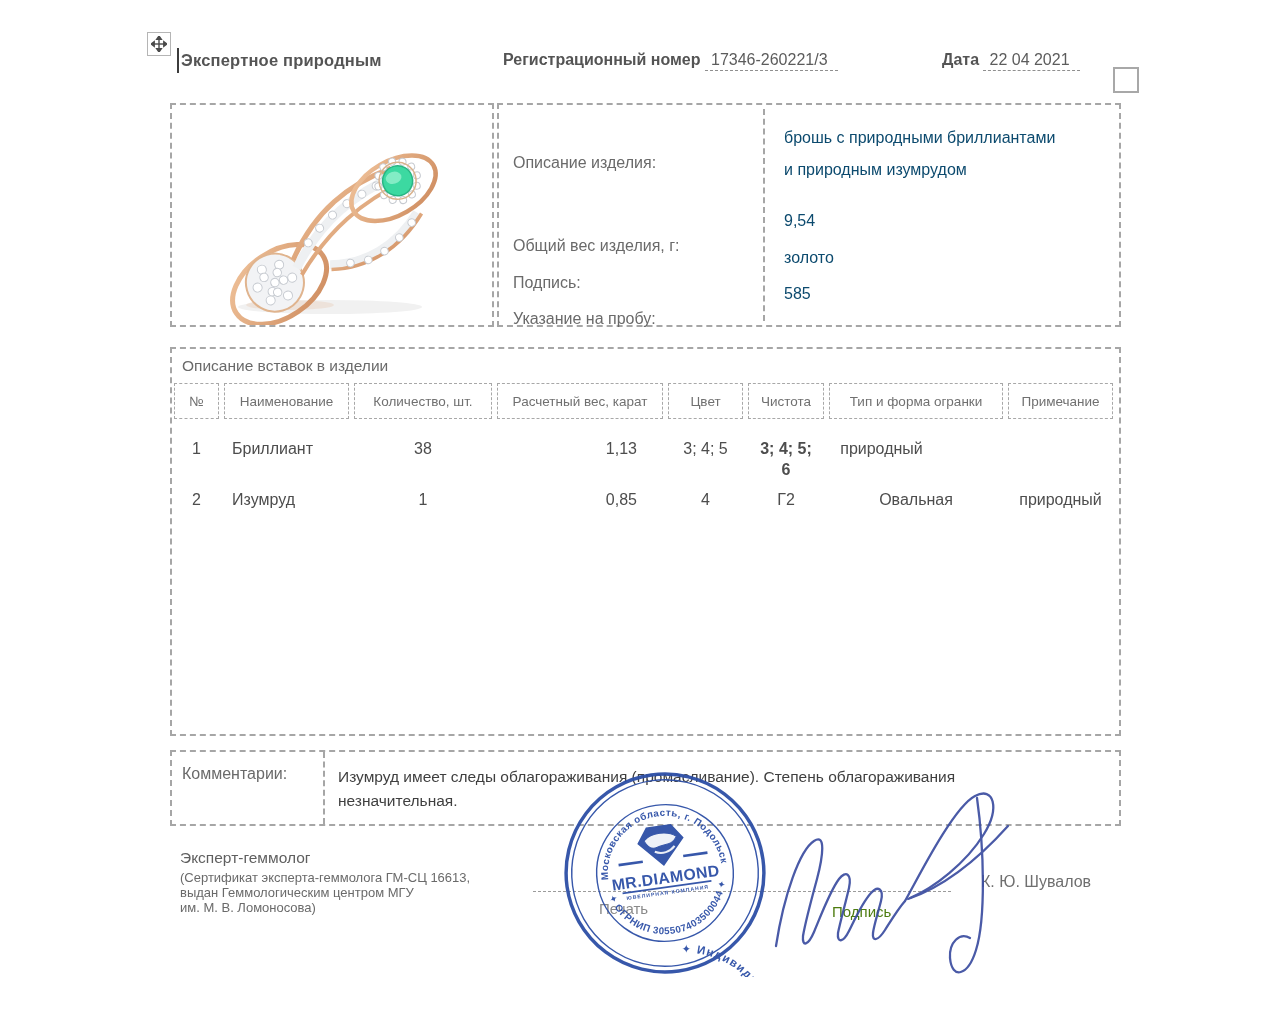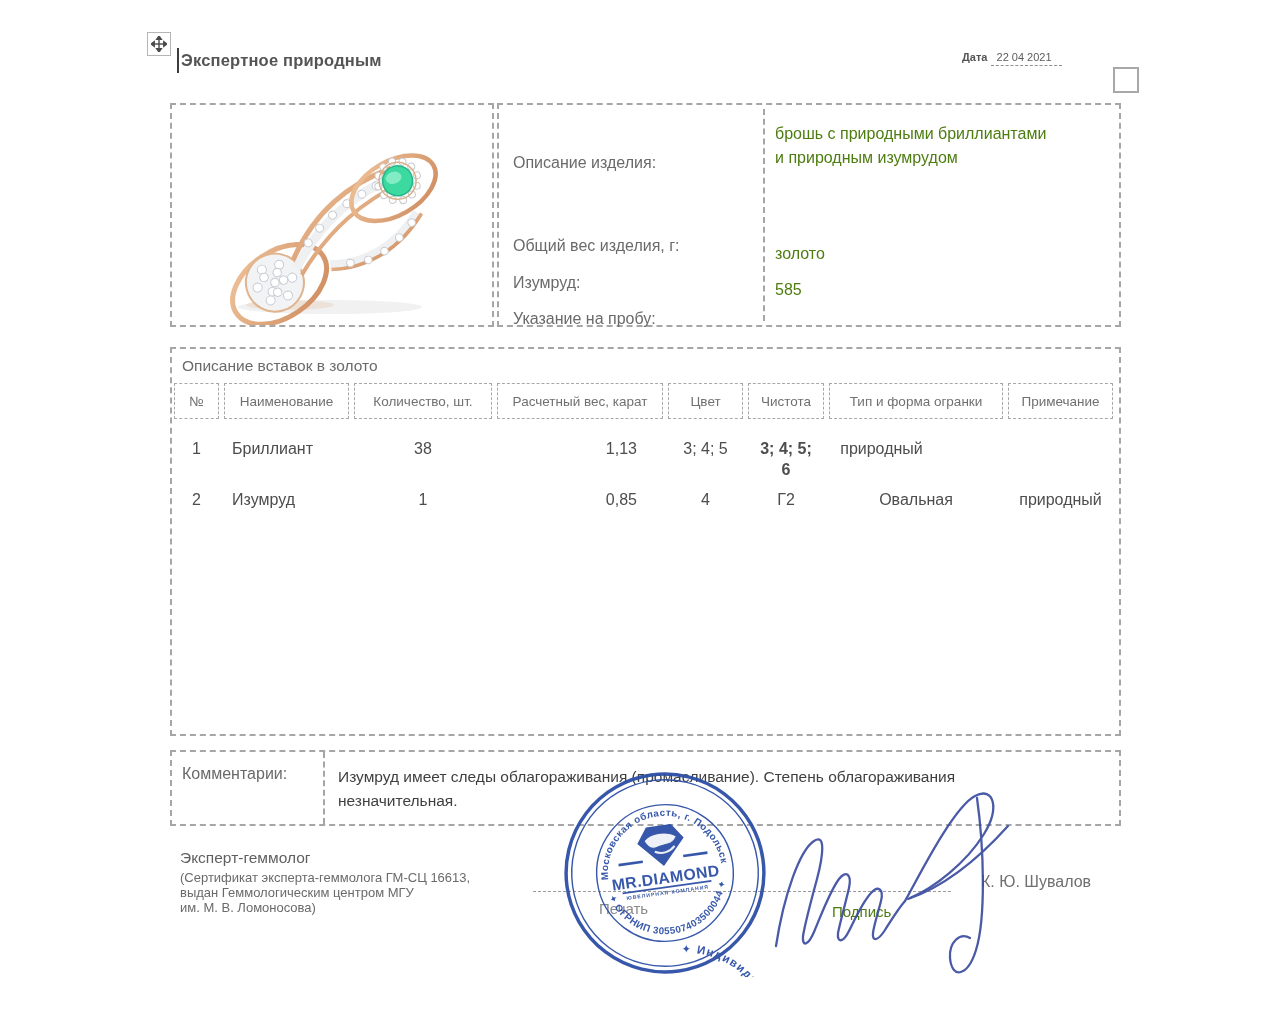--- a/index.html
+++ b/index.html
@@ -7,30 +7,30 @@
         font-family:"Liberation Sans","DejaVu Sans",sans-serif;color:#474747;}
   .abs{position:absolute;}
   .bold{font-weight:bold;}
   .dashedbox{border:2px dashed #a6a6a6;background:#fff;}
   
   .move-handle{left:147px;top:32px;width:22px;height:22px;border:1px solid #b5b5b5;
                display:flex;align-items:center;justify-content:center;}
   .caret{left:177px;top:48px;width:2px;height:25px;background:#3c3c3c;}
   .h-title{left:181px;top:51px;font-size:16.5px;font-weight:bold;color:#545454;letter-spacing:.2px;}
   .h-reg{left:503px;top:51px;font-size:16px;color:#545454;}
-  .h-date{left:962px;top:51px;font-size:11px;color:#545454;}
+  .h-date{left:942px;top:51px;font-size:16px;color:#545454;}
   .u-dash{font-weight:normal;color:#5c5c5c;border-bottom:1.5px dashed #8f8f8f;padding:0 10px 2px 6px;}
   .checkbox{left:1113px;top:67px;width:22px;height:22px;border:2px solid #a8a8a8;background:#fff;}
   
   .photo-box{left:170px;top:103px;width:320px;height:220px;}
   .desc-box{left:497px;top:103px;width:620px;height:220px;}
   .desc-divider{position:absolute;left:264px;top:4px;bottom:4px;border-left:2px dashed #a6a6a6;}
   .d-label{position:absolute;left:14px;font-size:16px;color:#6a6a6a;margin-top:32px;}
-  .d-value{position:absolute;left:276px;width:330px;font-size:16px;color:#4d7c0f;
-           white-space:pre-line;line-height:24px;}
+  .d-value{position:absolute;left:285px;width:330px;font-size:16px;color:#0c4a6e;
+           white-space:pre-line;line-height:32px;}
   
   .table-box{left:170px;top:347px;width:947px;height:385px;}
   .t-title{position:absolute;left:10px;top:8px;font-size:15.5px;color:#6a6a6a;}
   .t-row{position:absolute;left:2px;display:flex;gap:5px;}
   .t-head{top:34px;}
   .t-head .cell{border:1.6px dashed #a8a8a8;height:36px;display:flex;align-items:center;
                 justify-content:center;font-size:13.5px;color:#707070;box-sizing:border-box;}
   .t-data .cell{font-size:16px;color:#4d4d4d;display:flex;align-items:flex-start;
                 justify-content:center;text-align:center;box-sizing:border-box;line-height:21px;}
   .c0{width:45px;} .c1{width:125px;} .c2{width:138px;} .c3{width:166px;}
@@ -67,20 +67,24 @@
         <path d="M8 0 L10.3 3.2 L5.7 3.2 Z"></path>
           <path d="M8 16 L10.3 12.8 L5.7 12.8 Z"></path>
         <path d="M0 8 L3.2 5.7 L3.2 10.3 Z"></path>
           <path d="M16 8 L12.8 5.7 L12.8 10.3 Z"></path>
       </g>
     </svg>
   </div>
   <div class="abs caret"></div>
 
   <div class="abs h-title">Экспертное природным</div>
+  <div class="abs h-reg">
+    <span class="bold">Регистрационный номер</span>
+    <span class="u-dash">17346-260221/3</span>
+  </div>
   <div class="abs h-date">
     <span class="bold">Дата</span>
     <span class="u-dash">22 04 2021</span>
   </div>
   <div class="abs checkbox"></div>
 
   <div class="abs dashedbox photo-box">
     <svg width="320" height="220" viewBox="0 0 320 220">
       <defs>
         <linearGradient id="gld" x1="0" y1="0" x2="1" y2="1">
@@ -148,28 +152,29 @@
       </g>
     </svg>
   </div>
 
   <div class="abs dashedbox desc-box">
     <div class="desc-divider"></div>
     <div class="d-label" style="top:17px">Описание изделия:</div>
     <div class="d-value" style="top:17px">брошь с природными бриллиантами
 и природным изумрудом</div>
     <div class="d-label" style="top:100px">Общий вес изделия, г:</div>
-    <div class="d-label" style="top:137px">Изумруд:</div>
+    <div class="d-value" style="top:100px">9,54</div>
+    <div class="d-label" style="top:137px">Подпись:</div>
     <div class="d-value" style="top:137px">золото</div>
     <div class="d-label" style="top:173px">Указание на пробу:</div>
     <div class="d-value" style="top:173px">585</div>
   </div>
 
   <div class="abs dashedbox table-box">
-    <div class="t-title">Описание вставок в золото</div>
+    <div class="t-title">Описание вставок в изделии</div>
     <div class="t-row t-head">
       <div class="cell c0">№</div>
       <div class="cell c1">Наименование</div>
       <div class="cell c2">Количество, шт.</div>
       <div class="cell c3">Расчетный вес, карат</div>
       <div class="cell c4">Цвет</div>
       <div class="cell c5">Чистота</div>
       <div class="cell c6">Тип и форма огранки</div>
       <div class="cell c7">Примечание</div>
     </div>

